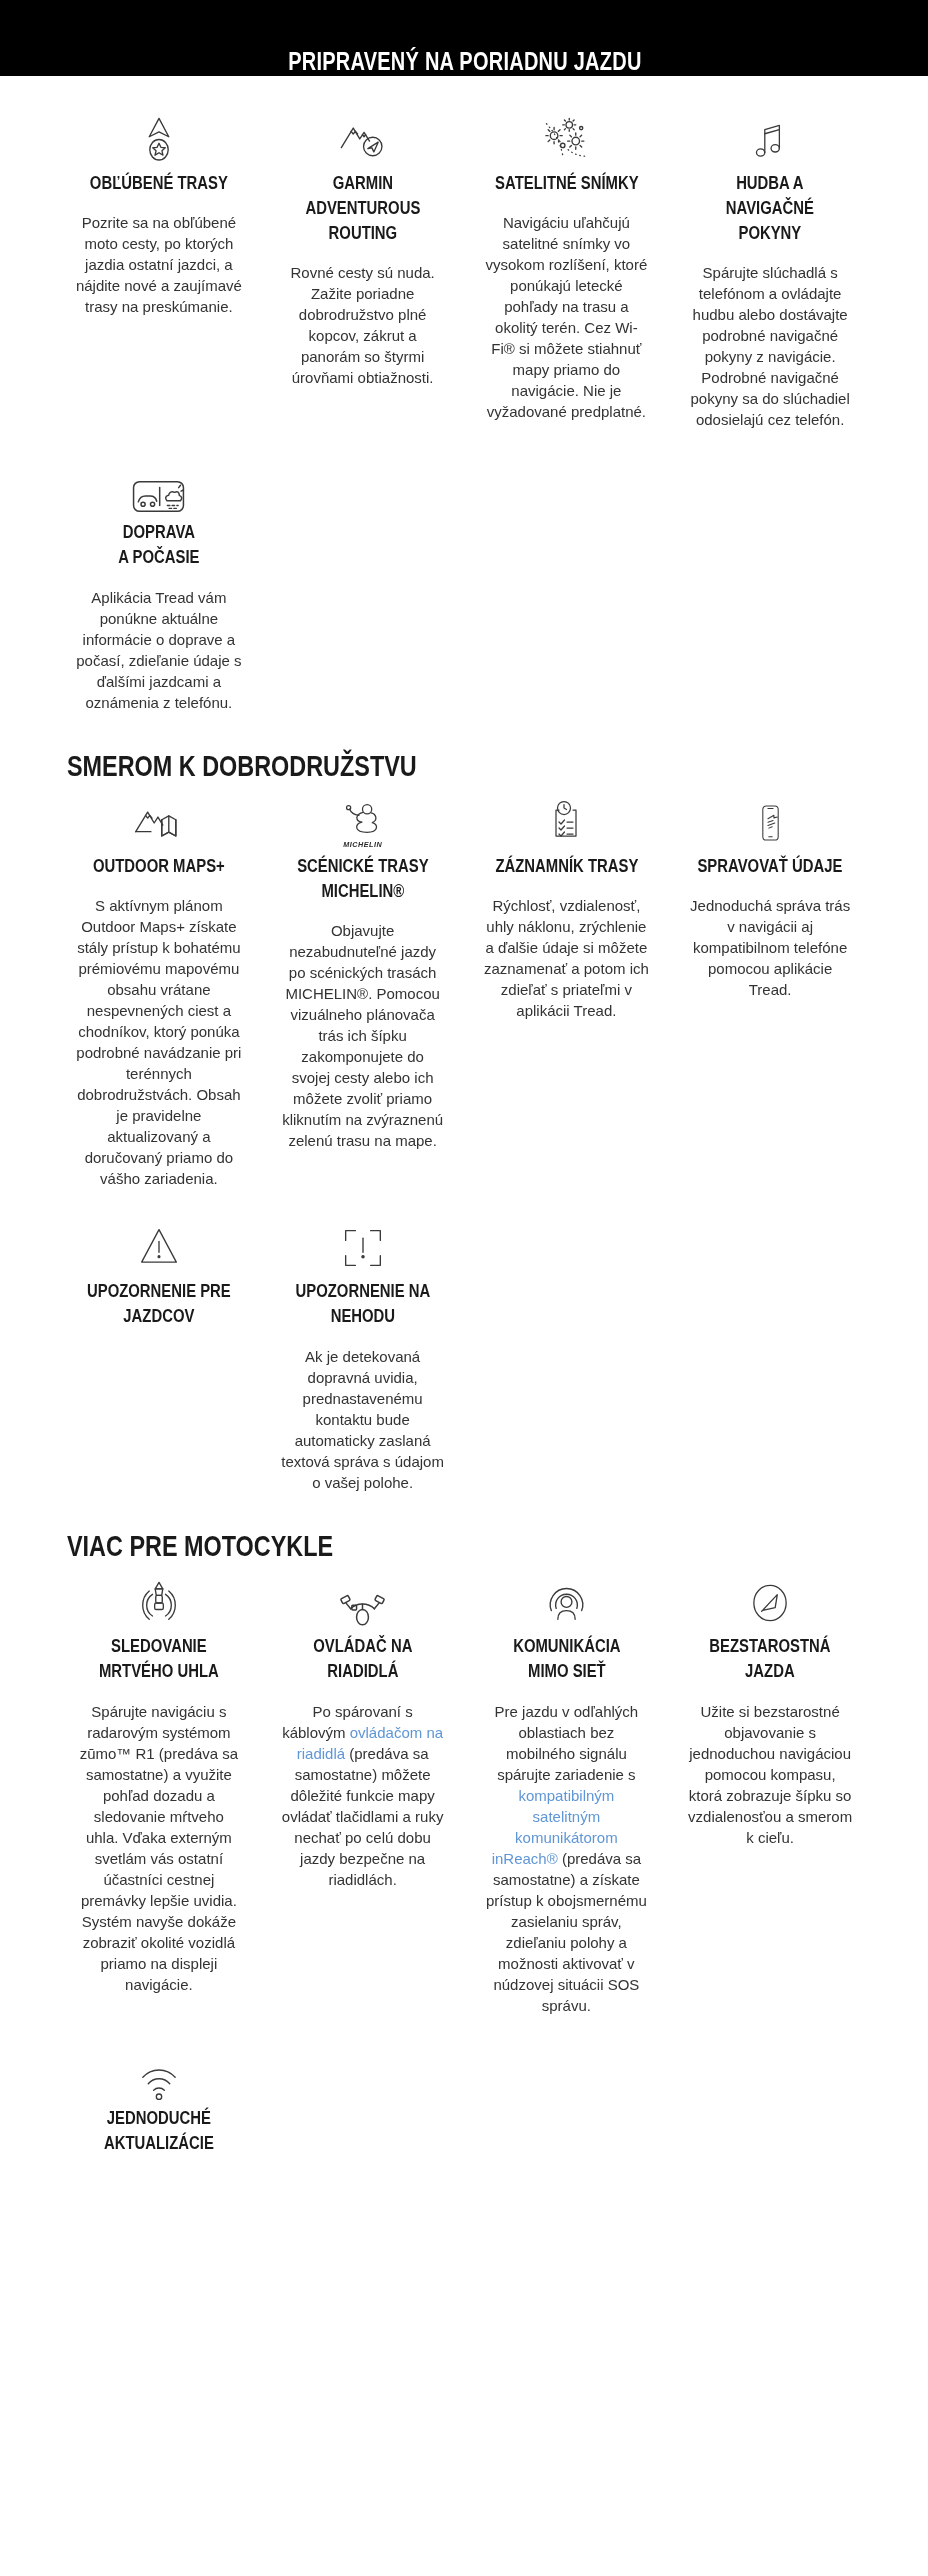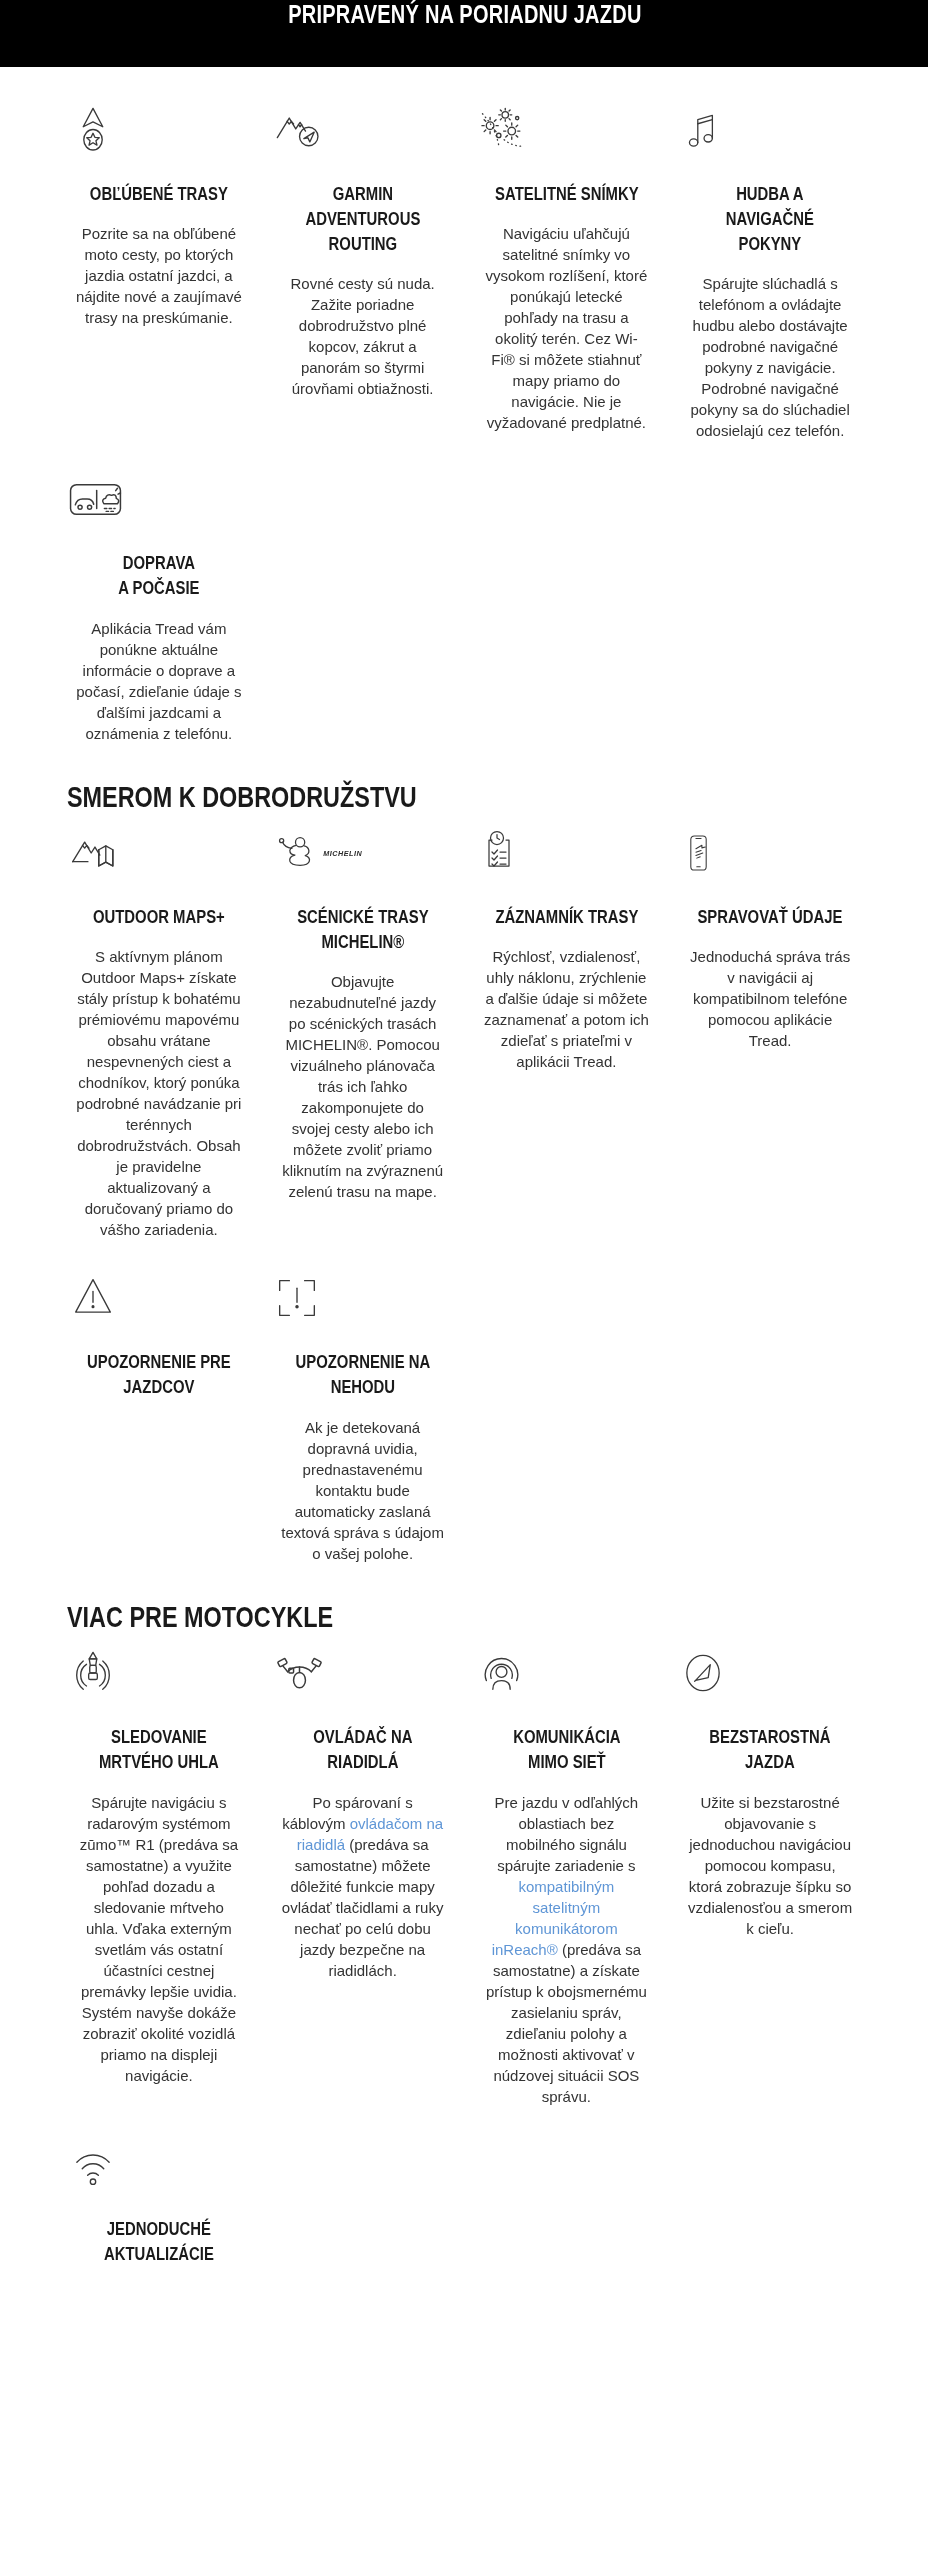--- a/index.html
+++ b/index.html
@@ -3,43 +3,43 @@
 <meta charset="utf-8">
 <style>
   * { margin:0; padding:0; box-sizing:border-box; }
   html,body { background:#fff; }
   .page {
     width:929px; height:2576px; overflow:hidden;
     font-family:"Liberation Sans","DejaVu Sans",sans-serif;
     color:#333; background:#fff;
   }
   .topbar {
-    height:67px; background:#000;
-    display:flex; align-items:flex-start; justify-content:center;
+    height:76px; background:#000;
+    display:flex; align-items:flex-end; justify-content:center;
   }
   .topbar h1 {
     color:#fff; font-size:25px; font-weight:bold; letter-spacing:0.3px;
     transform:scaleX(.80); transform-origin:50% 50%; white-space:pre;
   }
   .content { padding:0 67px; }
   .section1 { margin-top:36px; }
   h2.section-title {
     margin:37px 0 13.6px 0; color:#1a1a1a;
     font-size:30px; font-weight:bold; line-height:32px;
     transform:scaleX(.78); transform-origin:0 50%; white-space:pre;
   }
   .grid {
     display:grid; grid-template-columns:repeat(4,1fr);
     column-gap:20px; row-gap:31px;
   }
   .feature { text-align:center; }
   .icon-area {
-    height:54px; margin-bottom:24px;
-    display:flex; align-items:center; justify-content:flex-start;
-    flex-direction:row; color:#3a3a3a;
+    height:54px; margin-bottom:4px;
+    display:flex; align-items:center; justify-content:flex-end;
+    flex-direction:column; color:#3a3a3a;
   }
   .icon-area svg { display:block; }
   .michelin-word {
     font-size:8px; font-weight:bold; font-style:italic;
     letter-spacing:0.6px; color:#2b2b2b; margin-top:1.2px;
     transform:scaleX(.9);
   }
   h3.feature-title {
     color:#1a1a1a; font-size:18.6px; font-weight:bold; line-height:25px;
     margin-bottom:17.3px; white-space:pre;
@@ -218,21 +218,21 @@
             </svg>
             <div class="michelin-word">MICHELIN</div>
           </div>
           <h3 class="feature-title">SCÉNICKÉ TRASY
 MICHELIN®</h3>
           <p class="feature-body"><span>Objavujte
 nezabudnuteľné jazdy
 po scénických trasách
 MICHELIN®. Pomocou
 vizuálneho plánovača
-trás ich ľahko
+trás ich šípku
 zakomponujete do
 svojej cesty alebo ich
 môžete zvoliť priamo
 kliknutím na zvýraznenú
 zelenú trasu na mape.</span></p>
         </div>
         <div class="feature">
           <div class="icon-area">
             <svg width="48" height="52" viewBox="0 0 96 96">
               <g fill="none" stroke="#3a3a3a" stroke-width="2.5" stroke-linecap="round" stroke-linejoin="round">

